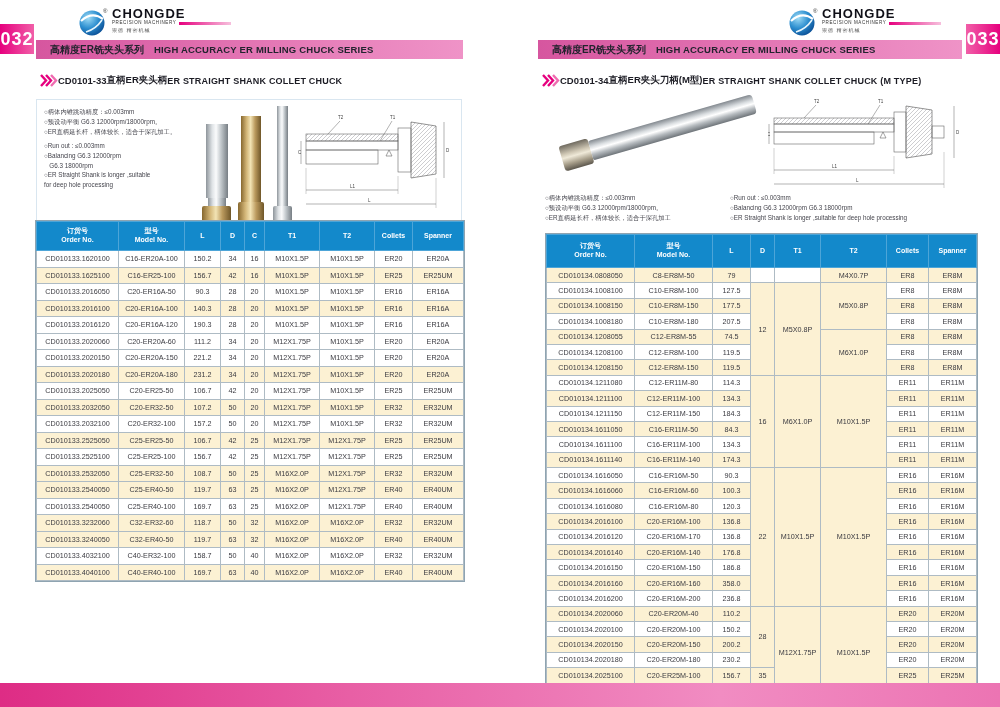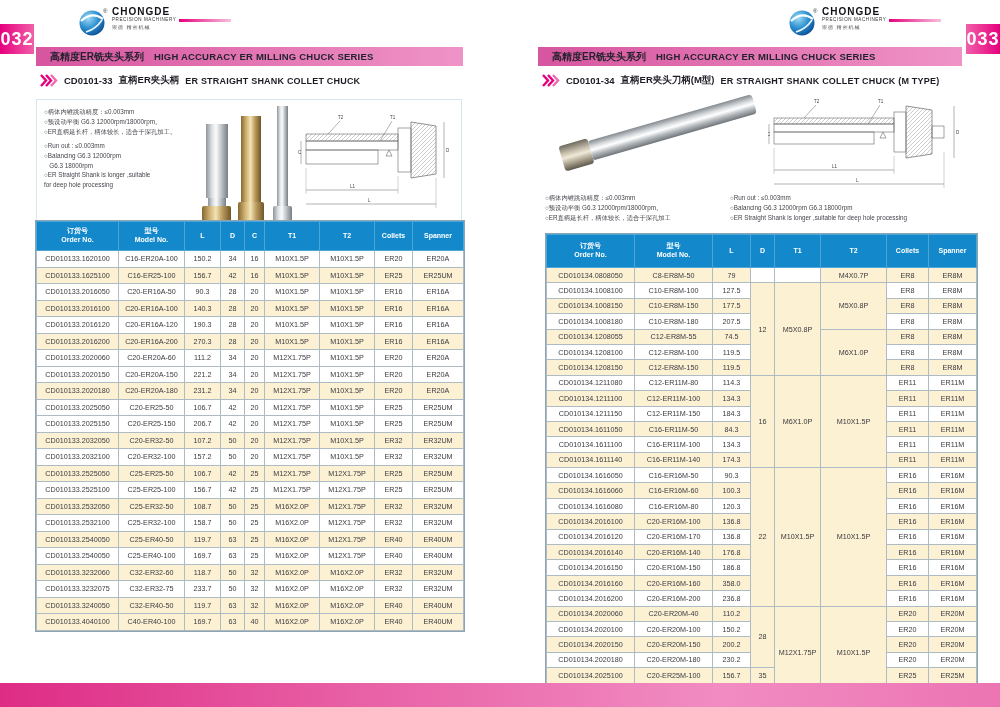--- a/index.html
+++ b/index.html
@@ -13,35 +13,35 @@
   .pagenum{position:absolute;top:24px;width:34px;height:30px;color:#fff;font-size:18px;font-weight:bold;
            display:flex;align-items:center;justify-content:center;letter-spacing:1px}
   #pageL .pagenum{left:0;background:linear-gradient(90deg,#e6007e,#f15fa8)}
   #pageR .pagenum{right:0;background:linear-gradient(270deg,#e6007e,#f15fa8)}
 
   
   .logo{position:absolute;top:7px;display:flex;align-items:flex-start;gap:4px}
   #pageL .logo{left:78px}
   #pageR .logo{left:288px}
   .logotxt{line-height:1}
-  .brandname{font-size:10px;font-weight:bold;color:#101018;letter-spacing:1px}
+  .brandname{font-size:13px;font-weight:bold;color:#101018;letter-spacing:1px}
   .brandsub{font-size:4.5px;color:#333;letter-spacing:.6px;display:flex;align-items:center;gap:3px;margin-top:1px}
   .brandline{display:inline-block;width:52px;height:3px;background:linear-gradient(90deg,#e6007e,#f7c0dd)}
   .brandzh{font-size:5px;color:#555;margin-top:2px;letter-spacing:1px}
 
   
-  .seriesbar{position:absolute;top:47px;height:19px;background:linear-gradient(90deg,#d6569f,#ef93c7);
+  .seriesbar{position:absolute;top:40px;height:19px;background:linear-gradient(90deg,#d6569f,#ef93c7);
              display:flex;align-items:center;gap:10px;padding-left:14px;box-sizing:border-box}
   #pageL .seriesbar{left:36px;width:427px}
   #pageR .seriesbar{left:38px;width:424px}
   .series-zh{font-size:10px;font-weight:bold;color:#23232e}
   .series-en{font-size:9.5px;font-weight:bold;color:#23232e;letter-spacing:.2px}
 
   
-  .prodhead{position:absolute;top:74px;display:flex;align-items:center;gap:6px;color:#1c1c24}
+  .prodhead{position:absolute;top:74px;display:flex;align-items:center;color:#1c1c24}
   #pageL .prodhead{left:40px}
   #pageR .prodhead{left:42px}
   .prodhead .code,.prodhead .t-zh{font-size:9.5px;font-weight:bold}
   .prodhead .t-en{font-size:9px;font-weight:bold;letter-spacing:.2px}
 
   
   .contentbox{position:absolute;left:36px;top:99px;width:426px;height:134px;border:1px solid #d9e6f0;box-sizing:border-box}
   .notes{position:absolute;font-size:6.3px;color:#45454d;line-height:1.55;white-space:pre}
   #notesL-zh{left:44px;top:107px}
   #notesL-en{left:44px;top:141px}
@@ -252,31 +252,20 @@
             <td>CD010133.2016120</td>
             <td>C20-ER16A-120</td>
             <td>190.3</td>
             <td>28</td>
             <td>20</td>
             <td>M10X1.5P</td>
             <td>M10X1.5P</td>
             <td>ER16</td>
             <td>ER16A</td>
           </tr>
-          <tr class="cream">
-            <td>CD010133.2016200</td>
-            <td>C20-ER16A-200</td>
-            <td>270.3</td>
-            <td>28</td>
-            <td>20</td>
-            <td>M10X1.5P</td>
-            <td>M10X1.5P</td>
-            <td>ER16</td>
-            <td>ER16A</td>
-          </tr>
           <tr>
             <td>CD010133.2020060</td>
             <td>C20-ER20A-60</td>
             <td>111.2</td>
             <td>34</td>
             <td>20</td>
             <td>M12X1.75P</td>
             <td>M10X1.5P</td>
             <td>ER20</td>
             <td>ER20A</td>
@@ -300,31 +289,20 @@
             <td>20</td>
             <td>M12X1.75P</td>
             <td>M10X1.5P</td>
             <td>ER20</td>
             <td>ER20A</td>
           </tr>
           <tr>
             <td>CD010133.2025050</td>
             <td>C20-ER25-50</td>
             <td>106.7</td>
-            <td>42</td>
-            <td>20</td>
-            <td>M12X1.75P</td>
-            <td>M10X1.5P</td>
-            <td>ER25</td>
-            <td>ER25UM</td>
-          </tr>
-          <tr>
-            <td>CD010133.2025150</td>
-            <td>C20-ER25-150</td>
-            <td>206.7</td>
             <td>42</td>
             <td>20</td>
             <td>M12X1.75P</td>
             <td>M10X1.5P</td>
             <td>ER25</td>
             <td>ER25UM</td>
           </tr>
           <tr class="cream">
             <td>CD010133.2032050</td>
             <td>C20-ER32-50</td>
@@ -373,31 +351,20 @@
             <td>CD010133.2532050</td>
             <td>C25-ER32-50</td>
             <td>108.7</td>
             <td>50</td>
             <td>25</td>
             <td>M16X2.0P</td>
             <td>M12X1.75P</td>
             <td>ER32</td>
             <td>ER32UM</td>
           </tr>
-          <tr>
-            <td>CD010133.2532100</td>
-            <td>C25-ER32-100</td>
-            <td>158.7</td>
-            <td>50</td>
-            <td>25</td>
-            <td>M16X2.0P</td>
-            <td>M12X1.75P</td>
-            <td>ER32</td>
-            <td>ER32UM</td>
-          </tr>
           <tr class="cream">
             <td>CD010133.2540050</td>
             <td>C25-ER40-50</td>
             <td>119.7</td>
             <td>63</td>
             <td>25</td>
             <td>M16X2.0P</td>
             <td>M12X1.75P</td>
             <td>ER40</td>
             <td>ER40UM</td>
@@ -417,41 +384,41 @@
             <td>CD010133.3232060</td>
             <td>C32-ER32-60</td>
             <td>118.7</td>
             <td>50</td>
             <td>32</td>
             <td>M16X2.0P</td>
             <td>M16X2.0P</td>
             <td>ER32</td>
             <td>ER32UM</td>
           </tr>
-          <tr>
-            <td>CD010133.3232075</td>
-            <td>C32-ER32-75</td>
-            <td>233.7</td>
-            <td>50</td>
-            <td>32</td>
-            <td>M16X2.0P</td>
-            <td>M16X2.0P</td>
-            <td>ER32</td>
-            <td>ER32UM</td>
-          </tr>
           <tr class="cream">
             <td>CD010133.3240050</td>
             <td>C32-ER40-50</td>
             <td>119.7</td>
             <td>63</td>
             <td>32</td>
             <td>M16X2.0P</td>
             <td>M16X2.0P</td>
             <td>ER40</td>
             <td>ER40UM</td>
+          </tr>
+          <tr>
+            <td>CD010133.4032100</td>
+            <td>C40-ER32-100</td>
+            <td>158.7</td>
+            <td>50</td>
+            <td>40</td>
+            <td>M16X2.0P</td>
+            <td>M16X2.0P</td>
+            <td>ER32</td>
+            <td>ER32UM</td>
           </tr>
           <tr class="cream">
             <td>CD010133.4040100</td>
             <td>C40-ER40-100</td>
             <td>169.7</td>
             <td>63</td>
             <td>40</td>
             <td>M16X2.0P</td>
             <td>M16X2.0P</td>
             <td>ER40</td>

